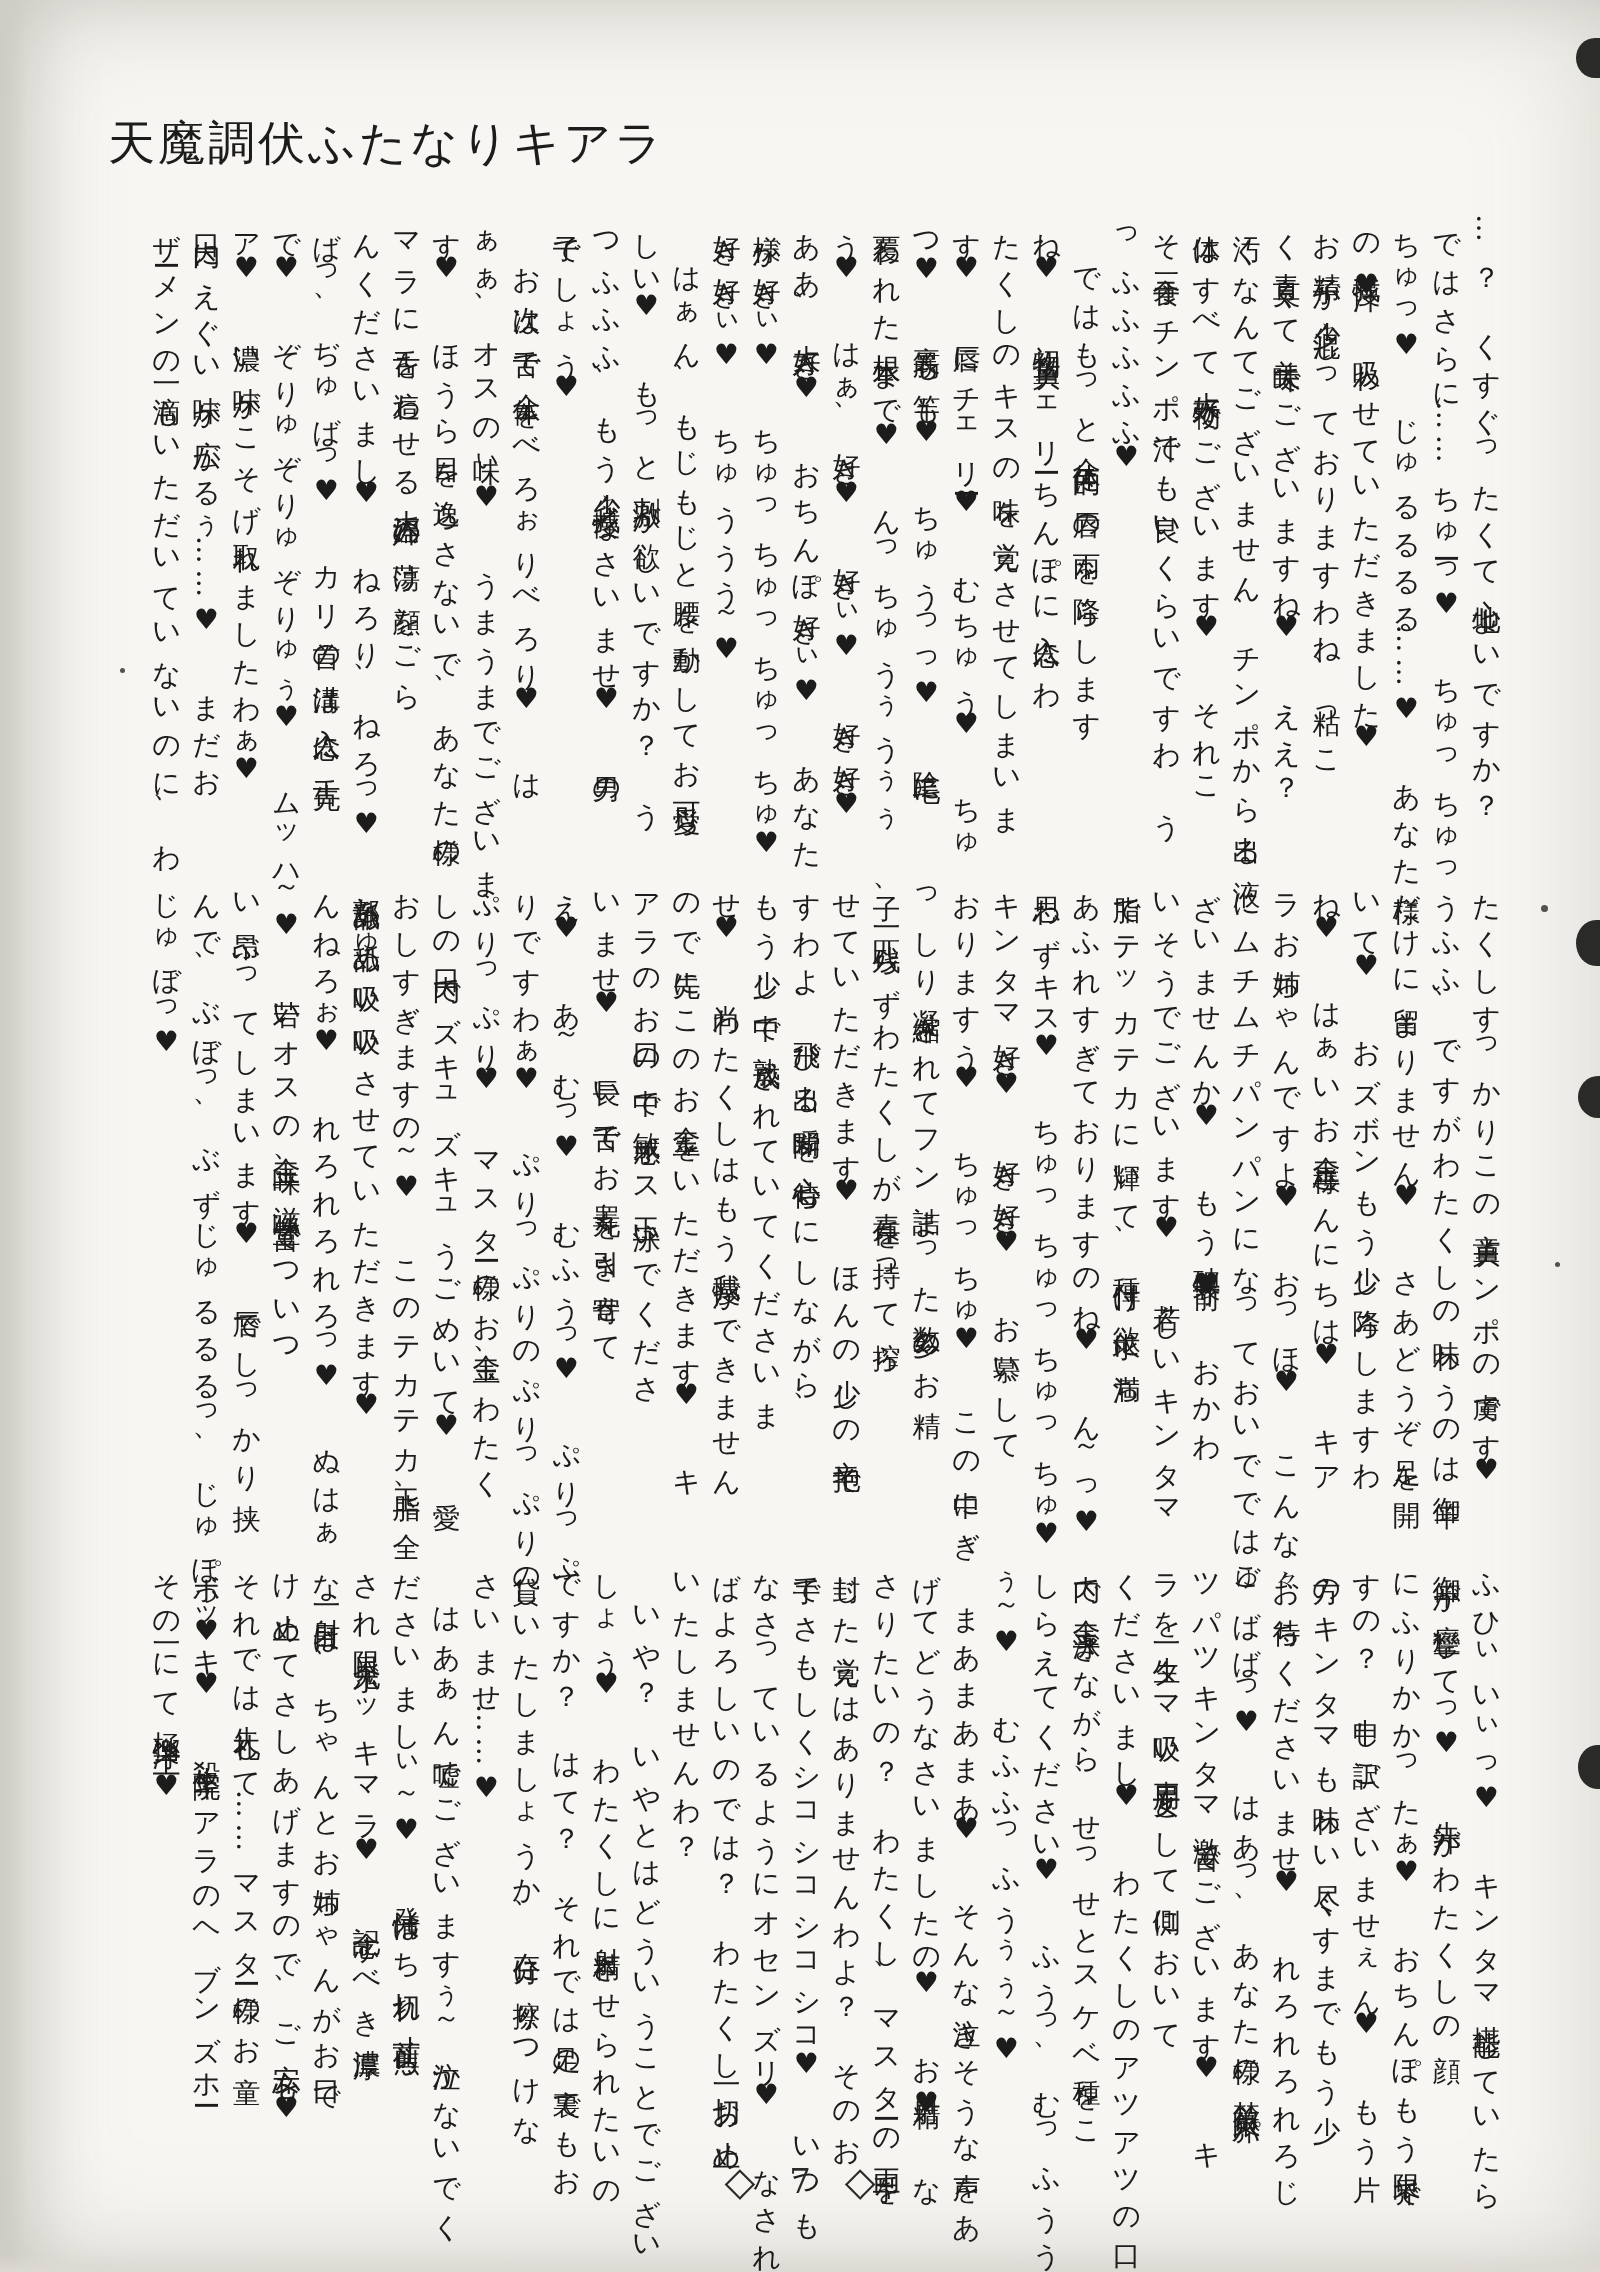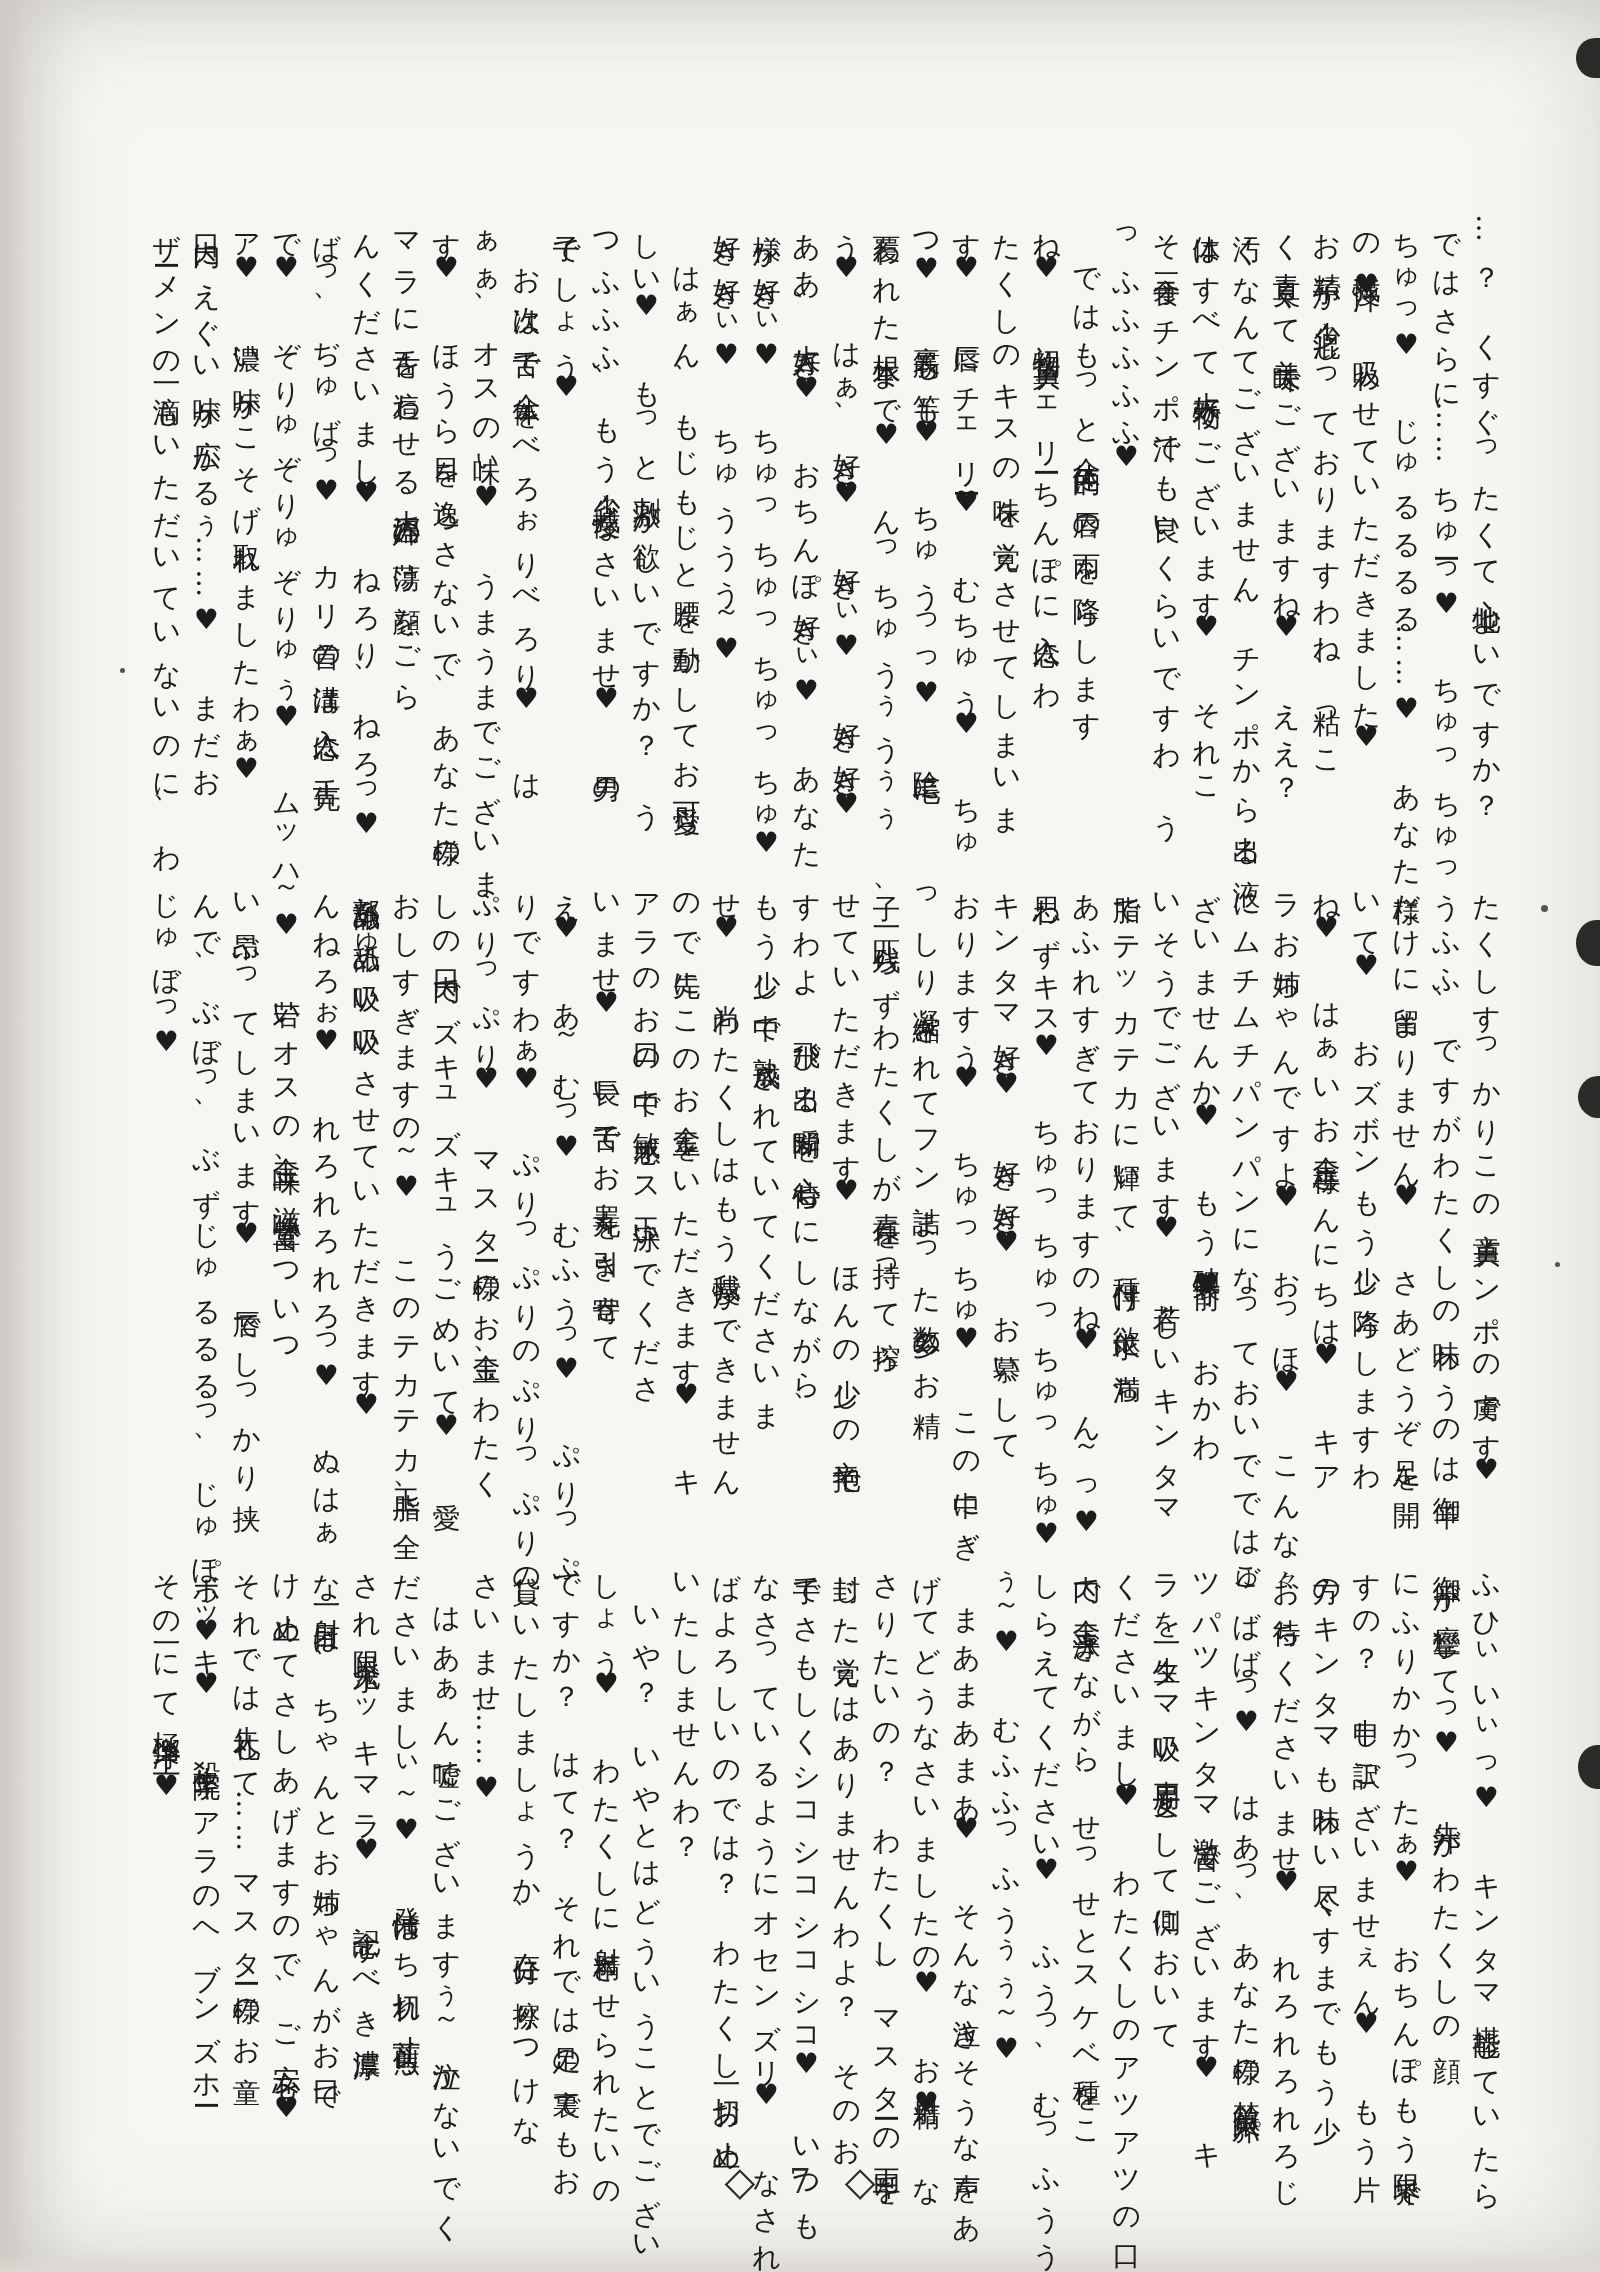--- a/index.html
+++ b/index.html
@@ -53,20 +53,21 @@
   <div id="edge-bottom"></div>
 
   <div class="blob" style="right:-14px;top:38px;width:38px;height:40px;"></div>
   <div class="blob" style="right:-16px;top:920px;width:40px;height:46px;"></div>
   <div class="blob" style="right:-18px;top:1076px;width:40px;height:42px;"></div>
   <div class="blob" style="right:-16px;top:1745px;width:38px;height:44px;"></div>
   <div class="speck" style="right:52px;top:905px;width:7px;height:7px;"></div>
   <div class="speck" style="right:40px;top:1262px;width:5px;height:5px;"></div>
   <div class="speck" style="left:120px;top:668px;width:5px;height:5px;"></div>
 
+  <div id="title">天魔調伏ふたなりキアラ</div>
 
   <div id="band-0" class="band">
       <div class="tcol">…？　くすぐったくて心地よいですか？</div>
       <div class="tcol">ではさらに……ちゅーっ♥　ちゅっちゅっ</div>
       <div class="tcol">ちゅっ♥　じゅるるるる……♥　あなた様</div>
       <div class="tcol">の我慢汁♥　吸わせていただきました♥</div>
       <div class="tcol">お精子が少々混じっておりますわね、粘っこ</div>
       <div class="tcol">く青臭くて美味でございますね♥　ええ？</div>
       <div class="tcol">汚くなんてございません、チンポから出る液</div>
       <div class="tcol">体はすべて大好物でございます♥　それこ</div>

